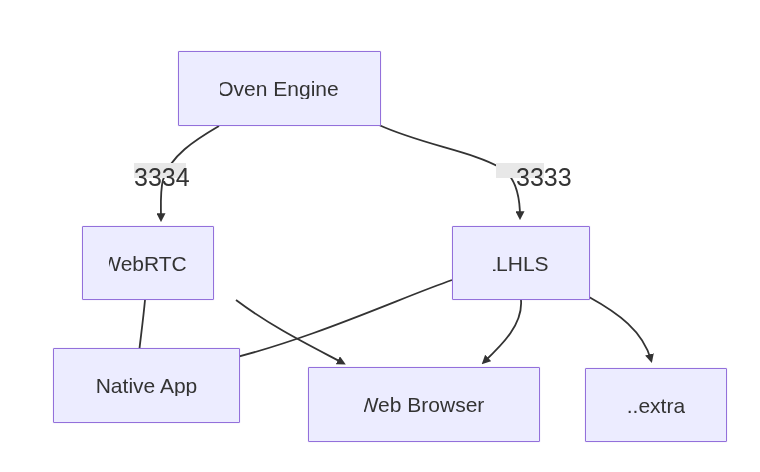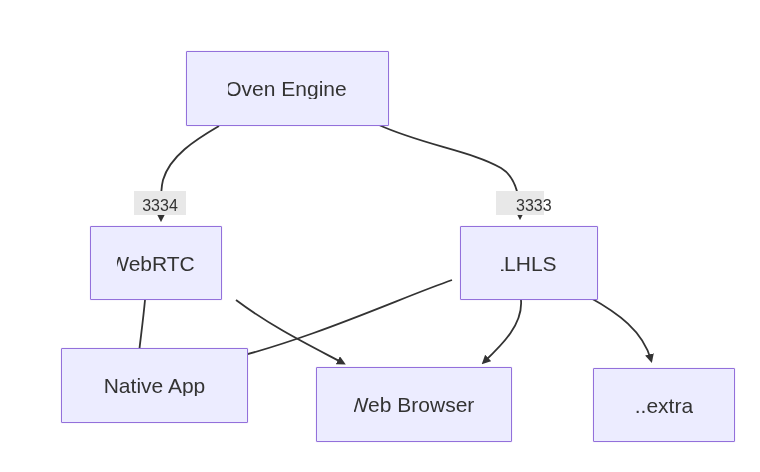--- a/index.html
+++ b/index.html
@@ -13,30 +13,28 @@
   .edge{fill:none;stroke:var(--edge-line,#333);stroke-width:1.8px;}
   .arrowhead{fill:var(--edge-line,#333);stroke:none;}
   .node{
     position:absolute;box-sizing:border-box;
     background:var(--node-fill,#ECECFF);
     border:1.5px solid var(--node-border,#9370DB);
     border-radius:1px;
     display:flex;align-items:center;justify-content:center;
     font-size:21px;line-height:1;color:var(--text,#333);
     box-shadow:0 0 1px rgba(147,112,219,.55);
-    margin-left:8px;
   }
   .clip{display:inline-block;overflow:hidden;vertical-align:middle;}
   .clip>span{display:inline-block;white-space:nowrap;margin-left:var(--clip,0px);}
   .edge-label{
-    position:absolute;box-sizing:border-box;height:24px;
+    position:absolute;box-sizing:border-box;height:15px;
     background:var(--edge-label-bg,#e8e8e8);
-    font-size:16px;line-height:29px;text-align:center;
+    font-size:25px;line-height:29px;text-align:center;
     color:var(--text,#333);
-    margin-top:28px;
   }
 </style>
 </head>
 <body>
 
 <div class="canvas">
 
   <svg class="edges" viewBox="0 0 760 472" width="760" height="472" xmlns="http://www.w3.org/2000/svg">
     <defs>
       <marker id="arrow" viewBox="0 0 10 10" refX="6.5" refY="5" markerWidth="9" markerHeight="9" markerUnits="userSpaceOnUse" orient="auto">
@@ -65,21 +63,21 @@
   </div>
 
   <div class="node" style="left:452px;top:226px;width:138px;height:74px;">
     <span class="clip"><span style="--clip:-9px">LLHLS</span></span>
   </div>
 
   <div class="node" style="left:53px;top:348px;width:187px;height:75px;">
     <span class="clip"><span>Native App</span></span>
   </div>
 
-  <div class="node" style="left:308px;top:367px;width:196px;height:75px;">
+  <div class="node" style="left:308px;top:367px;width:232px;height:75px;">
     <span class="clip"><span style="--clip:-5px">Web Browser</span></span>
   </div>
 
   <div class="node" style="left:585px;top:368px;width:142px;height:74px;">
     <span class="clip"><span style="--clip:-6px">...extra</span></span>
   </div>
 
 </div>
 
 </body></html>

